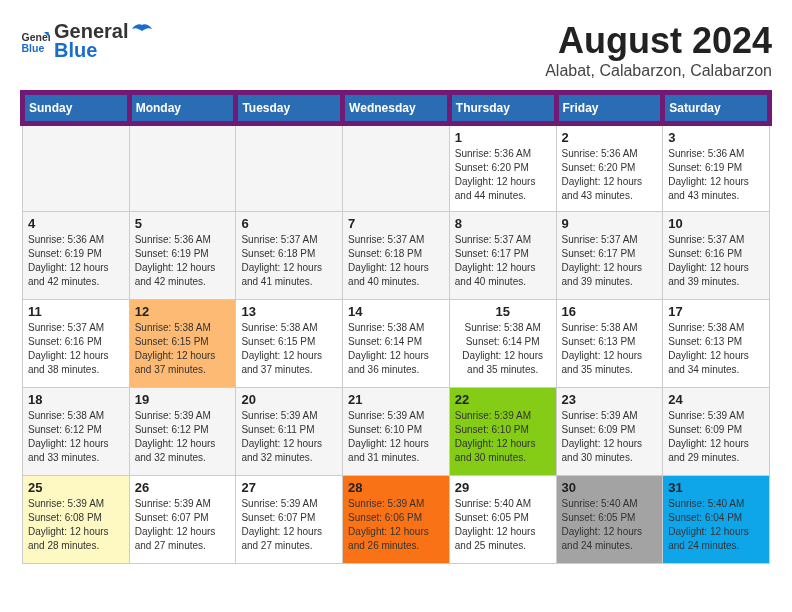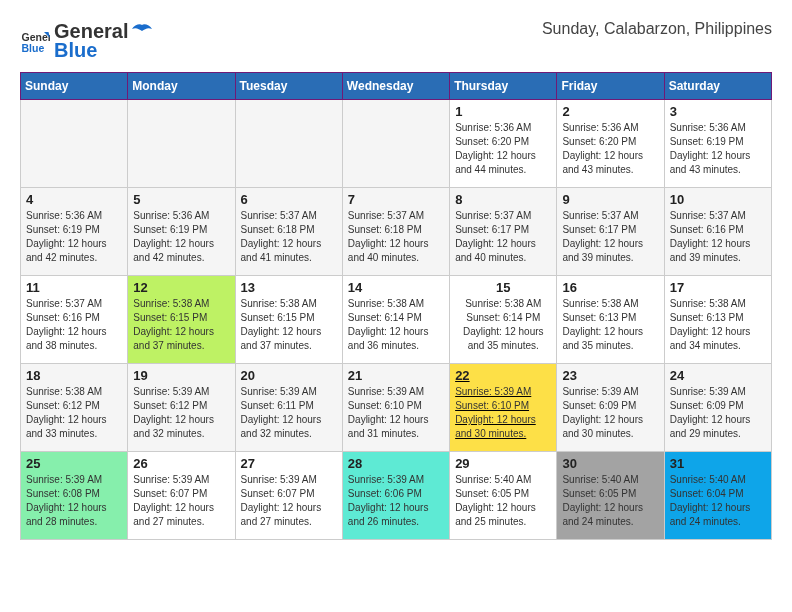--- a/index.html
+++ b/index.html
@@ -42,21 +42,21 @@
       border-collapse: collapse;
       font-size: 11px;
     }
     .calendar-table th {
       background: #2a6db5;
       color: #fff;
       padding: 6px 4px;
       text-align: left;
       font-size: 12px;
       font-weight: bold;
-      border: 1px solid #701a75;
+      border: 5px solid #701a75;
       margin-left: 12px;
     }
     .calendar-table td {
       border: 1px solid #ccc;
       vertical-align: top;
       padding: 4px 5px;
       height: 88px;
       width: 105px;
       background: #fff;
     }
@@ -101,21 +101,22 @@
       <div style="display:flex;align-items:center;gap:2px;">
         <span style="font-size:20px;font-weight:bold;color:#333;">General</span>
         <svg width="24" height="18" viewBox="0 0 24 18">
           <path d="M12 2 C14 0 20 2 22 6 C18 4 15 6 12 8 C9 6 6 4 2 6 C4 2 10 0 12 2Z" fill="#1a6dcc"></path>
         </svg>
       </div>
       <div style="font-size:20px;font-weight:bold;color:#1a6dcc;margin-top:-4px;">Blue</div>
     </div>
   </div>
   <div class="title-area">
-    <div class="location">Sunday, Calabarzon, Philippines</div>
+    <div class="month-year">August 2024</div>
+    <div class="location">Alabat, Calabarzon, Calabarzon</div>
   </div>
 </div>
 
 <table class="calendar-table">
   <thead>
     <tr>
     <th>Sunday</th>
         <th>Monday</th>
         <th>Tuesday</th>
         <th>Wednesday</th>
@@ -204,21 +205,21 @@
         </td>
       </tr>
       <tr class="week-row">
         <td style="background: rgb(255, 255, 255);">
           <div class="day-number">11</div>
           <div class="day-info" style="white-space: pre-line;">Sunrise: 5:37 AM
 Sunset: 6:16 PM
 Daylight: 12 hours
 and 38 minutes.</div>
         </td>
-        <td style="background: #bef264; margin-top: 44px;">
+        <td style="background: #fdba74; margin-top: 44px;">
           <div class="day-number">12</div>
           <div class="day-info" style="white-space: pre-line;">Sunrise: 5:38 AM
 Sunset: 6:15 PM
 Daylight: 12 hours
 and 37 minutes.</div>
         </td>
         <td style="background: rgb(255, 255, 255); margin-top: 40px;">
           <div class="day-number">13</div>
           <div class="day-info" style="white-space: pre-line;">Sunrise: 5:38 AM
 Sunset: 6:15 PM
@@ -276,21 +277,21 @@
 Daylight: 12 hours
 and 32 minutes.</div>
         </td>
         <td style="background: rgb(245, 245, 245);">
           <div class="day-number">21</div>
           <div class="day-info" style="white-space: pre-line;">Sunrise: 5:39 AM
 Sunset: 6:10 PM
 Daylight: 12 hours
 and 31 minutes.</div>
         </td>
-        <td style="background: #fde047; text-decoration: underline;">
+        <td style="background: #84cc16;">
           <div class="day-number">22</div>
           <div class="day-info" style="white-space: pre-line;">Sunrise: 5:39 AM
 Sunset: 6:10 PM
 Daylight: 12 hours
 and 30 minutes.</div>
         </td>
         <td style="background: rgb(245, 245, 245);">
           <div class="day-number">23</div>
           <div class="day-info" style="white-space: pre-line;">Sunrise: 5:39 AM
 Sunset: 6:09 PM
@@ -299,42 +300,42 @@
         </td>
         <td style="background: rgb(245, 245, 245);">
           <div class="day-number">24</div>
           <div class="day-info" style="white-space: pre-line;">Sunrise: 5:39 AM
 Sunset: 6:09 PM
 Daylight: 12 hours
 and 29 minutes.</div>
         </td>
       </tr>
       <tr class="week-row">
-        <td style="background: #86efac;">
+        <td style="background: #fef9c3;">
           <div class="day-number">25</div>
           <div class="day-info" style="white-space: pre-line;">Sunrise: 5:39 AM
 Sunset: 6:08 PM
 Daylight: 12 hours
 and 28 minutes.</div>
         </td>
         <td style="background: rgb(255, 255, 255);">
           <div class="day-number">26</div>
           <div class="day-info" style="white-space: pre-line;">Sunrise: 5:39 AM
 Sunset: 6:07 PM
 Daylight: 12 hours
 and 27 minutes.</div>
         </td>
         <td style="background: rgb(255, 255, 255);">
           <div class="day-number">27</div>
           <div class="day-info" style="white-space: pre-line;">Sunrise: 5:39 AM
 Sunset: 6:07 PM
 Daylight: 12 hours
 and 27 minutes.</div>
         </td>
-        <td style="background: #5eead4;">
+        <td style="background: #f97316;">
           <div class="day-number">28</div>
           <div class="day-info" style="white-space: pre-line;">Sunrise: 5:39 AM
 Sunset: 6:06 PM
 Daylight: 12 hours
 and 26 minutes.</div>
         </td>
         <td style="background: rgb(255, 255, 255);">
           <div class="day-number">29</div>
           <div class="day-info" style="white-space: pre-line;">Sunrise: 5:40 AM
 Sunset: 6:05 PM

